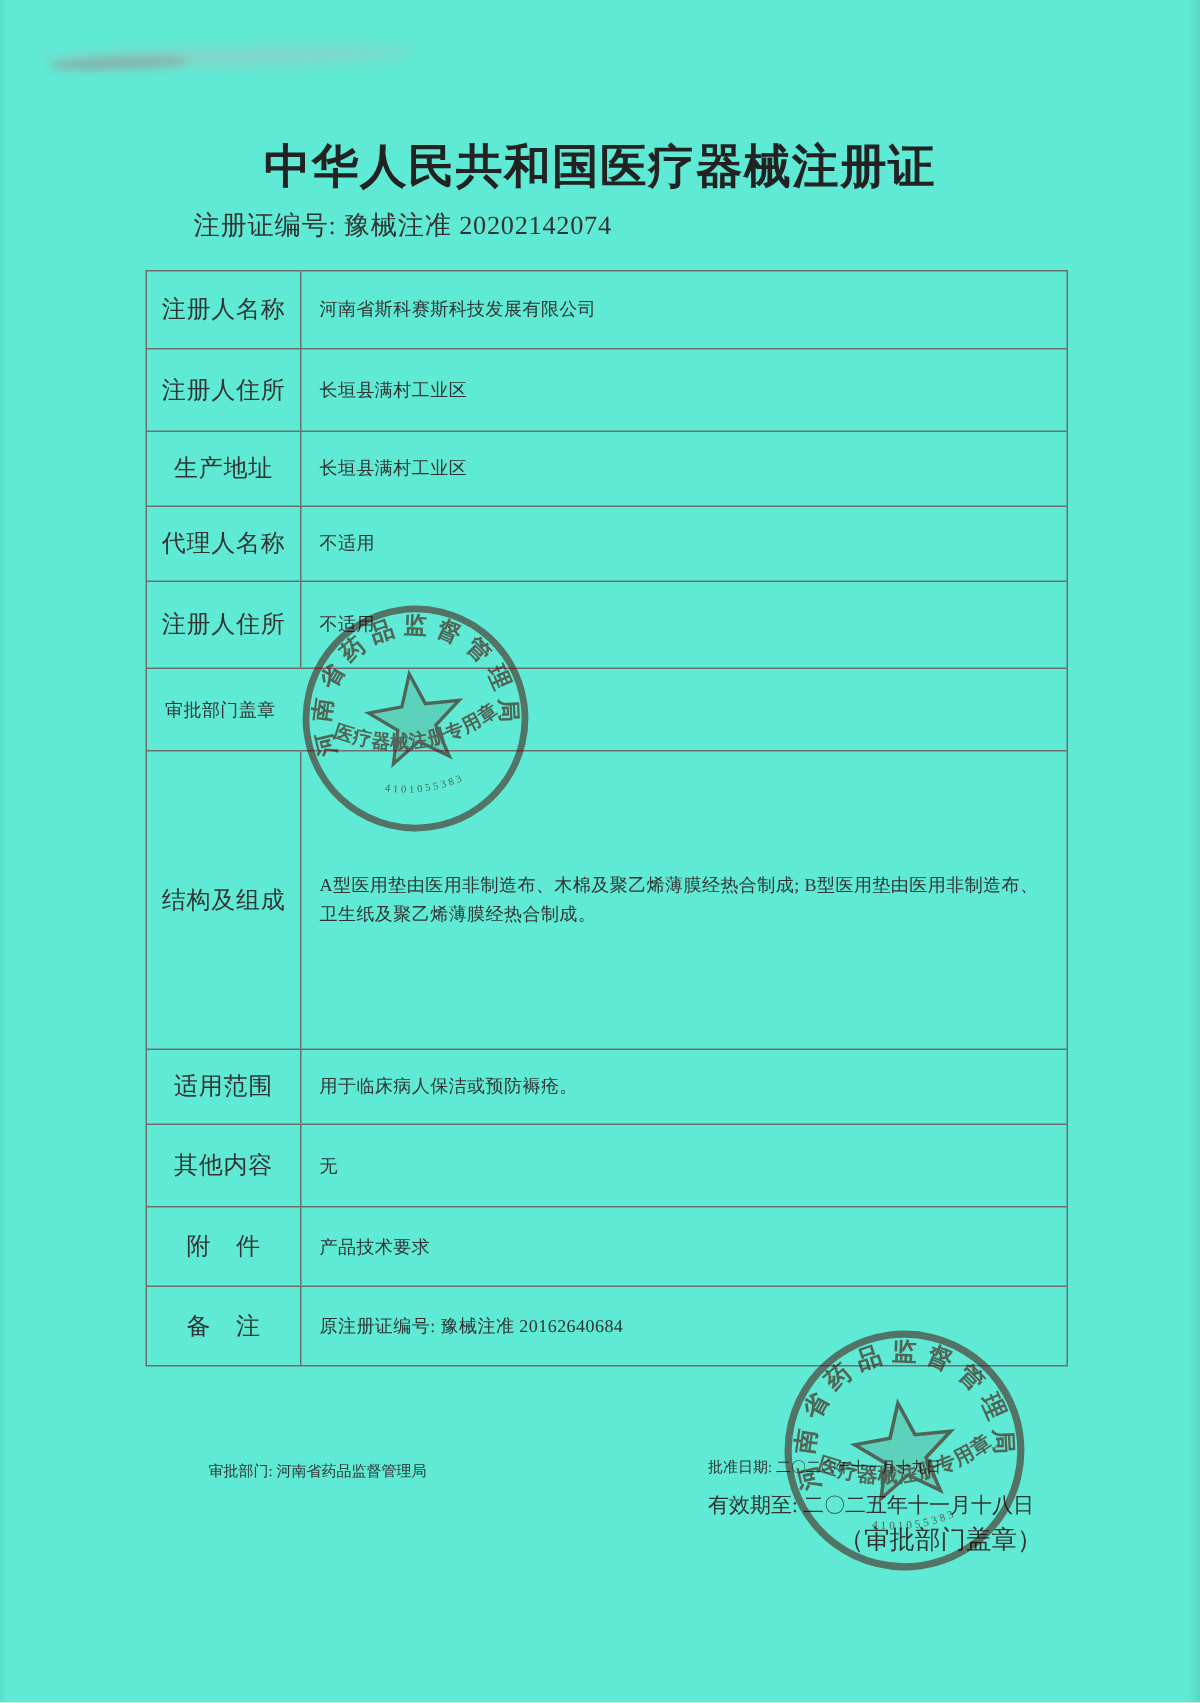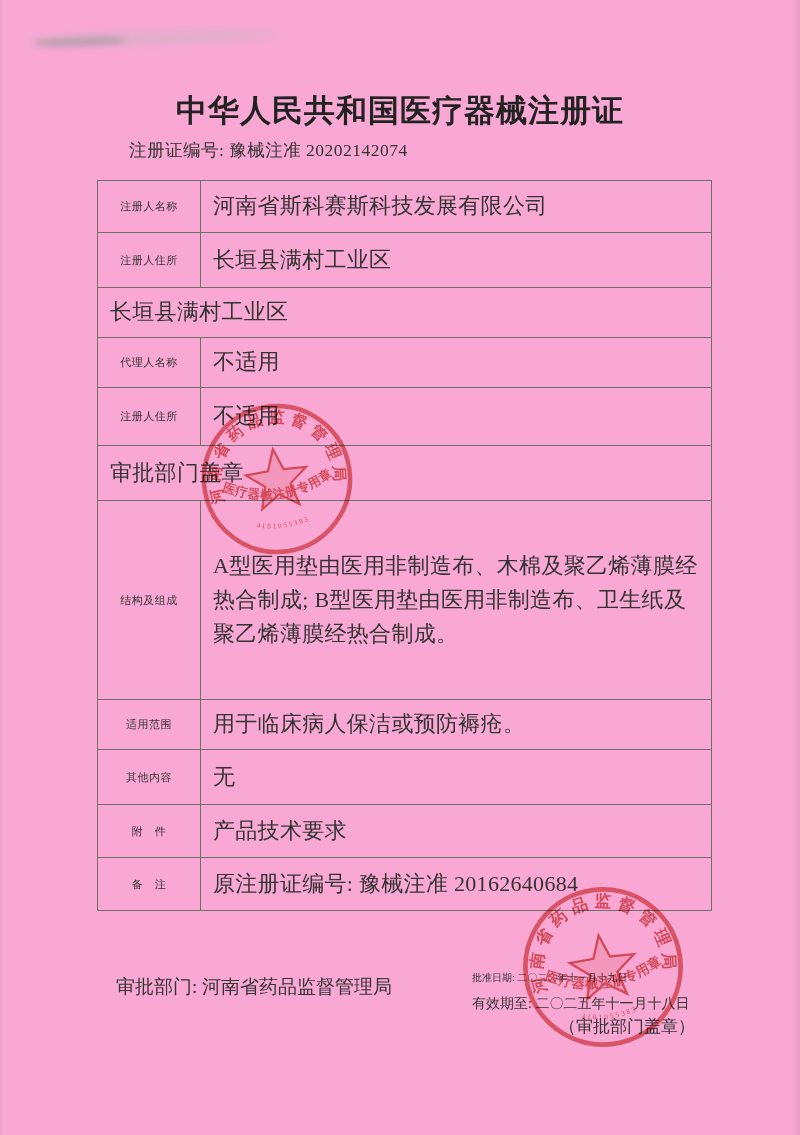--- a/index.html
+++ b/index.html
@@ -1,18 +1,18 @@
 <!DOCTYPE html>
 <html><head>
 <meta charset="utf-8">
 <style>
   html,body { margin:0; padding:0; background:#e9e9e9; }
   .page {
     position:relative; width:800px; height:1135px; margin:0 auto;
-    background:#f9a8d4; overflow:hidden;
+    background:#5eead4; overflow:hidden;
     font-family:"Liberation Serif","DejaVu Serif",serif;
     color:#2f2f2f;
   }
   
   .smudge-1 { position:absolute; left:28px; top:32px; width:250px; height:12px;
     background:#b9b9b9; opacity:.45; filter:blur(5px); border-radius:50%; transform:rotate(-1.5deg);}
   .smudge-2 { position:absolute; left:34px; top:38px; width:90px; height:8px;
     background:#8f8f8f; opacity:.5; filter:blur(3px); border-radius:40%; transform:rotate(-2deg);}
   .edge-right { position:absolute; right:0; top:0; width:8px; height:100%;
     background:linear-gradient(to left, rgba(0,0,0,.08), rgba(0,0,0,0)); }
@@ -30,31 +30,31 @@
   .reg-table {
     position:absolute; left:97px; top:180px; width:613px;
     border:1px solid #6e6e6e;
   }
   .t-row { display:flex; box-sizing:border-box; border-bottom:1px solid #6e6e6e; }
   .t-row:last-child { border-bottom:none; }
   .cell-label {
     width:103px; flex:0 0 103px; box-sizing:border-box;
     border-right:1px solid #6e6e6e;
     display:flex; align-items:center; justify-content:center;
-    font-size:11px; text-align:center; color:#333; letter-spacing:.5px;
+    font-size:16px; text-align:center; color:#333; letter-spacing:.5px;
     padding:0 2px;
   }
   .cell-value {
     flex:1; display:flex; align-items:center;
-    padding:4px 12px; font-size:22px; line-height:1.55; letter-spacing:.3px; color:#333;
+    padding:4px 12px; font-size:12px; line-height:1.55; letter-spacing:.3px; color:#333;
   }
   .t-row.r7 .cell-value { line-height:1.85; }
   .t-row.r8 .cell-value { line-height:1.55; }
 
-  .f-dept  { position:absolute; left:116px; top:974px; font-size:19px; color:#333; }
+  .f-dept  { position:absolute; left:139px; top:974px; font-size:10px; color:#333; }
   .f-date1 { position:absolute; left:472px; top:971px; font-size:10px; color:#333; }
   .f-date2 { position:absolute; left:472px; top:995px; font-size:14px; color:#333; }
   .f-sealnote { position:absolute; left:559px; top:1015px; font-size:17px; color:#333; }
 
   .stamp {
     position:absolute; mix-blend-mode:multiply; opacity:.85;
     transform:rotate(-8deg);
   }
   .stamp-mid { left:197px; top:399px; width:160px; height:160px; }
   .stamp-bot { left:518px; top:882px; width:170px; height:170px; }
@@ -80,20 +80,21 @@
   <div class="reg-table">
     <div class="t-row" style="height:52px">
       <div class="cell-label">注册人名称</div>
       <div class="cell-value">河南省斯科赛斯科技发展有限公司</div>
     </div>
     <div class="t-row" style="height:55px">
       <div class="cell-label">注册人住所</div>
       <div class="cell-value">长垣县满村工业区</div>
     </div>
     <div class="t-row" style="height:50px">
+      <div class="cell-label">生产地址</div>
       <div class="cell-value">长垣县满村工业区</div>
     </div>
     <div class="t-row" style="height:50px">
       <div class="cell-label">代理人名称</div>
       <div class="cell-value">不适用</div>
     </div>
     <div class="t-row" style="height:58px">
       <div class="cell-label">注册人住所</div>
       <div class="cell-value">不适用</div>
     </div>

